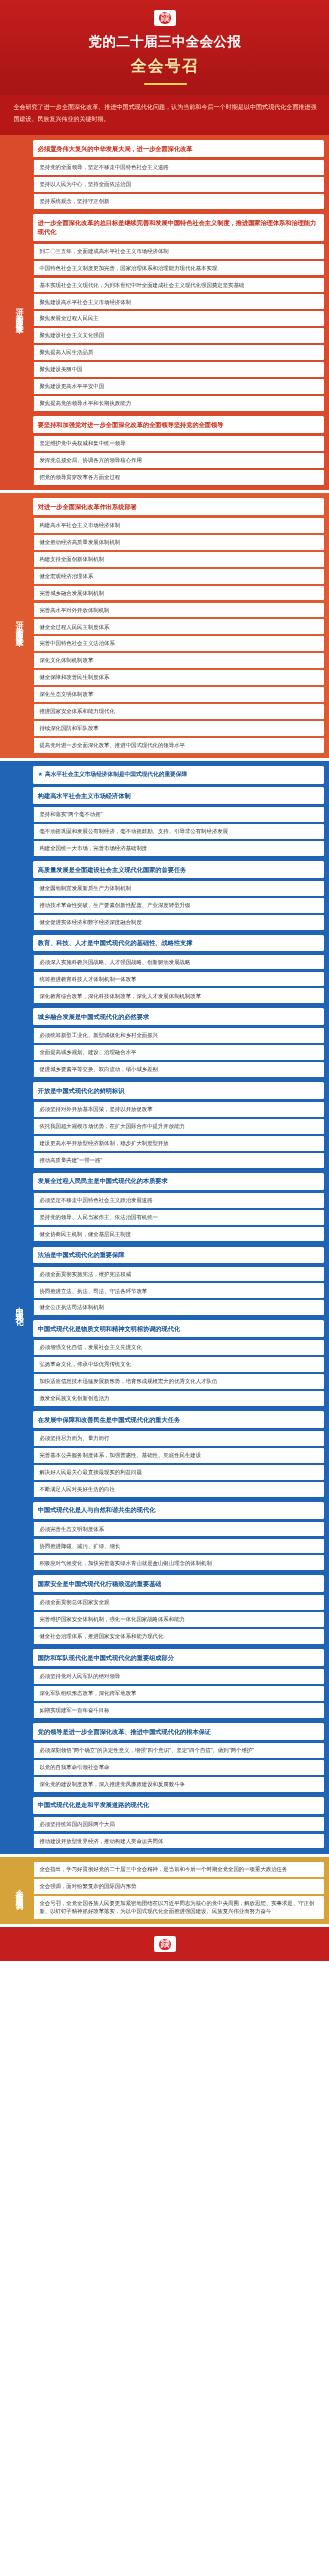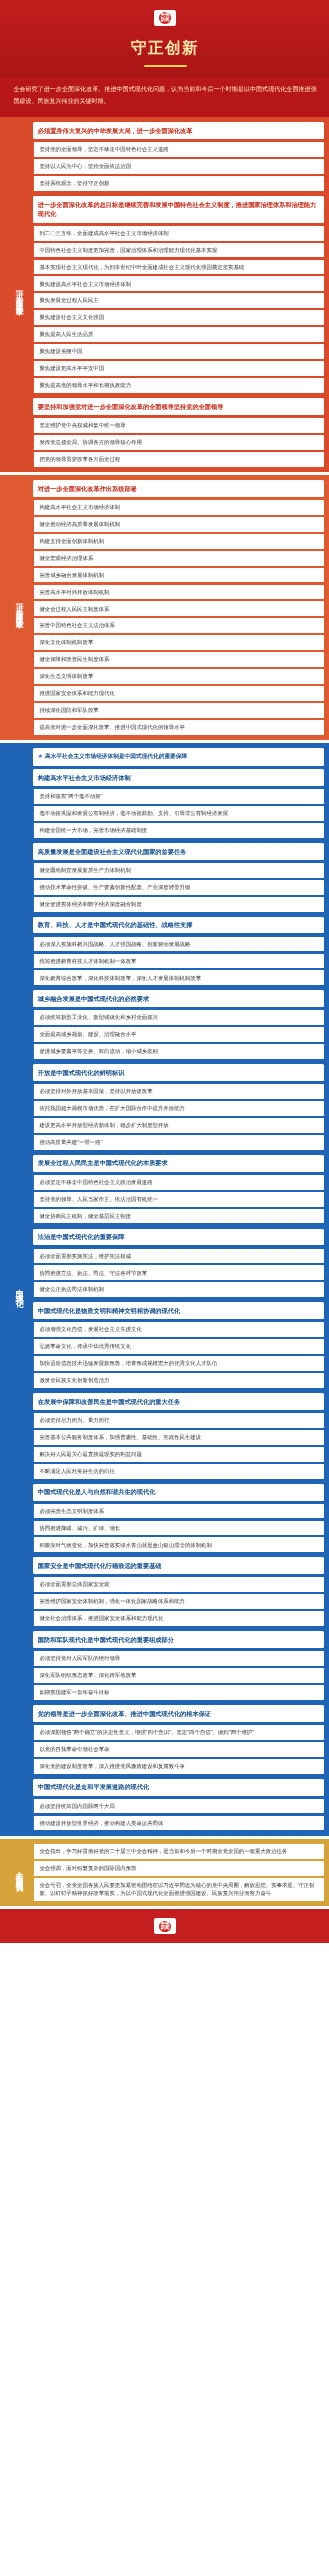--- a/index.html
+++ b/index.html
@@ -135,21 +135,22 @@
 
 <div class="page">
 
   <div class="header">
     <div class="logo-box">
       <div class="logo-mark">
         <span>央视</span>
         <span>新闻</span>
       </div>
     </div>
-    <h2>守正创新</h2>
+    <h1>党的二十届三中全会公报</h1>
+    <h2>全会号召</h2>
     <div class="rule"></div>
   </div>
 
   <div class="intro">全会研究了进一步全面深化改革、推进中国式现代化问题，认为当前和今后一个时期是以中国式现代化全面推进强国建设、民族复兴伟业的关键时期。</div>
 
   <div id="sections-root">
       <div class="section sec-red">
         <div class="band">
           <div class="tag ">进一步全面深化改革</div>
           <div class="content">

